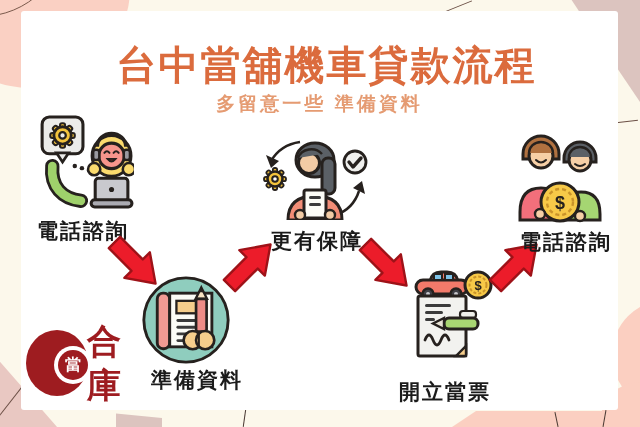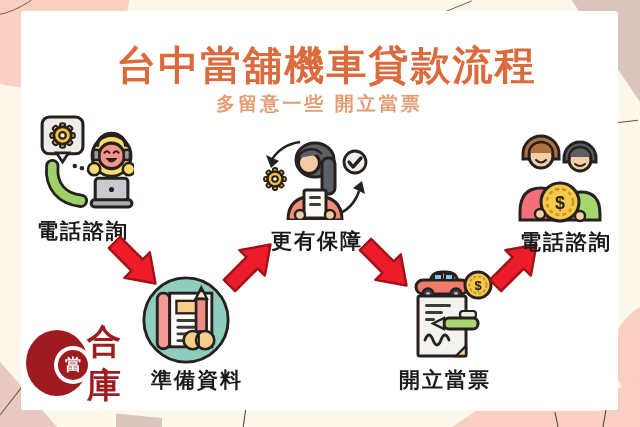--- a/index.html
+++ b/index.html
@@ -33,21 +33,21 @@
   
   .title{left:21px;top:38px;width:597px;text-align:center;
     font-size:40px;font-weight:800;color:#DB6B3D;letter-spacing:2px;margin-left:7px;}
   .subtitle{left:21px;top:91px;width:597px;text-align:center;
     font-size:19px;font-weight:700;color:#E59B72;letter-spacing:3px;}
   
   .step-label{font-size:21px;font-weight:800;color:#1B1B1B;text-align:center;letter-spacing:2px;}
   #label-1{left:30px;top:217px;width:106px;}
   #label-2{left:143px;top:366px;width:100px;text-align:right;}
   #label-3{left:267px;top:227px;width:100px;}
-  #label-4{left:395px;top:366px;width:100px;}
+  #label-4{left:395px;top:378px;width:100px;}
   #label-5{left:516px;top:228px;width:100px;}
   
   #icon-1{left:36px;top:112px;}
   #icon-2{left:140px;top:274px;}
   #icon-3{left:262px;top:136px;}
   #icon-4{left:398px;top:266px;}
   #icon-5{left:512px;top:120px;}
   
   .flow-arrow{width:62px;height:42px;}
   #arrow-1{left:104px;top:242px;transform:rotate(45deg);}
@@ -80,21 +80,21 @@
 <div class="abs decor-b-mauve"></div>
 <div class="abs decor-bl-tri"></div>
 <div class="abs decor-bl-line"></div>
 <div class="abs decor-b-line1"></div>
 <div class="abs decor-b-line2"></div>
 <div class="abs decor-b-line3"></div>
 
 <div class="abs card"></div>
 
 <div class="abs title">台中當舖機車貸款流程</div>
-<div class="abs subtitle">多留意一些 開立當票</div>
+<div class="abs subtitle">多留意一些 準備資料</div>
 
 <div>
   <svg id="icon-1" class="abs" width="98" height="100" viewBox="0 0 96 96">
     <g>
       <rect x="6" y="4" width="40" height="36" rx="7" fill="#ECECEA" stroke="#26211E" stroke-width="3"></rect>
       <path d="M20,39 l6,9 6,-9 z" fill="#ECECEA" stroke="#26211E" stroke-width="2.6"></path>
       <g>
         <rect x="23.5" y="10" width="5" height="24" rx="2" fill="#F3C33C" stroke="#26211E" stroke-width="2" transform="rotate(0 26 22)"></rect>
         <rect x="23.5" y="10" width="5" height="24" rx="2" fill="#F3C33C" stroke="#26211E" stroke-width="2" transform="rotate(45 26 22)"></rect>
         <rect x="23.5" y="10" width="5" height="24" rx="2" fill="#F3C33C" stroke="#26211E" stroke-width="2" transform="rotate(90 26 22)"></rect>

